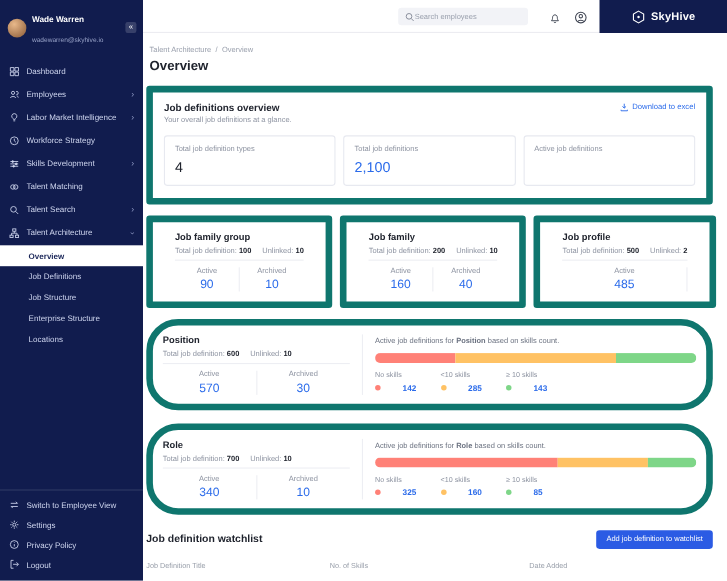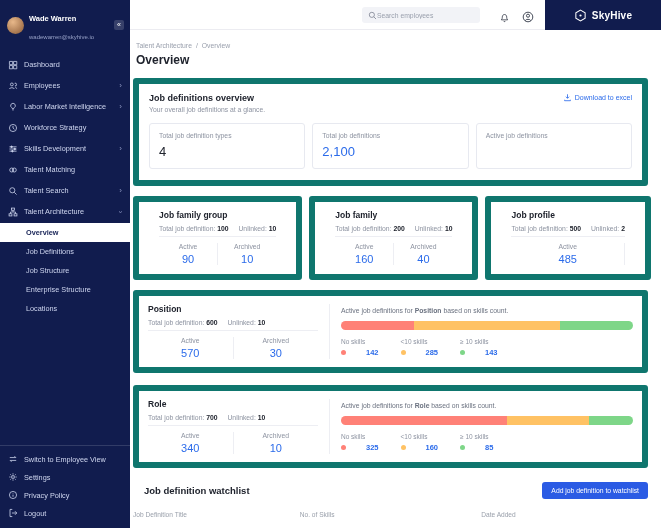--- a/index.html
+++ b/index.html
@@ -61,34 +61,34 @@
   .sum-title { font-size:8.5px; font-weight:bold; color:#20242e; }
   .sum-stats { font-size:6.8px; color:#8d93a1; margin-top:5px; white-space:nowrap; }
   .sum-stats b { color:#20242e; }
   .sum-stats .second { margin-left:8px; }
   .split { display:flex; border-top:1px solid #edeef3; margin-top:4px; padding-top:6px; }
   .split-col { flex:1; text-align:center; }
   .split-col:first-child { border-right:1px solid #edeef3; }
   .split-label { font-size:6.8px; color:#8d93a1; }
   .split-value { font-size:11px; color:#2b6bea; margin-top:3px; }
 
-  .detail-card { display:flex; padding:8px 9px; margin-bottom:12px; min-height:80px; }
+  .detail-card { display:flex; padding:8px 9px; margin-bottom:12px; min-height:80px;border-radius:29px; }
   .detail-left { width:170px; flex:none; }
   .detail-divider { width:1px; background:#edeef3; margin:0 11px; }
   .detail-right { flex:1; display:flex; flex-direction:column; justify-content:center; }
   .chart-desc { font-size:6.8px; color:#6b7280; }
   .bar { display:flex; height:9px; border-radius:5px; overflow:hidden; margin:7px 0 8px; }
   .bar span { display:block; height:100%; }
   .legend { display:flex; gap:22px; }
   .legend-label { font-size:6.5px; color:#8d93a1; }
   .legend-value { font-size:7.5px; font-weight:bold; color:#2b6bea; display:flex; align-items:center; gap:20px; margin-top:3px; }
   .dot { width:5px; height:5px; border-radius:50%; flex:none; }
 
   .watch-row { display:flex; align-items:center; justify-content:space-between; margin-top:14px; }
-  .watch-title { font-size:9.5px; font-weight:bold; color:#20242e;margin-left:11px; }
+  .watch-title { font-size:9.5px; font-weight:bold; color:#20242e; }
   .watch-btn { background:#2b5be4; color:#fff; border:none; border-radius:3px; font-size:6.8px; padding:5px 9px; cursor:pointer; font-family:"Liberation Sans",sans-serif; }
   .table-head { display:flex; margin-top:12px; font-size:6.6px; color:#9aa0ab; }
   .table-head .col { width:170px; }
   .table-head .col:nth-child(2) { width:185px; }
 </style>
 </head>
 <body>
 
 <div class="sidebar">
   <div class="user-row">

